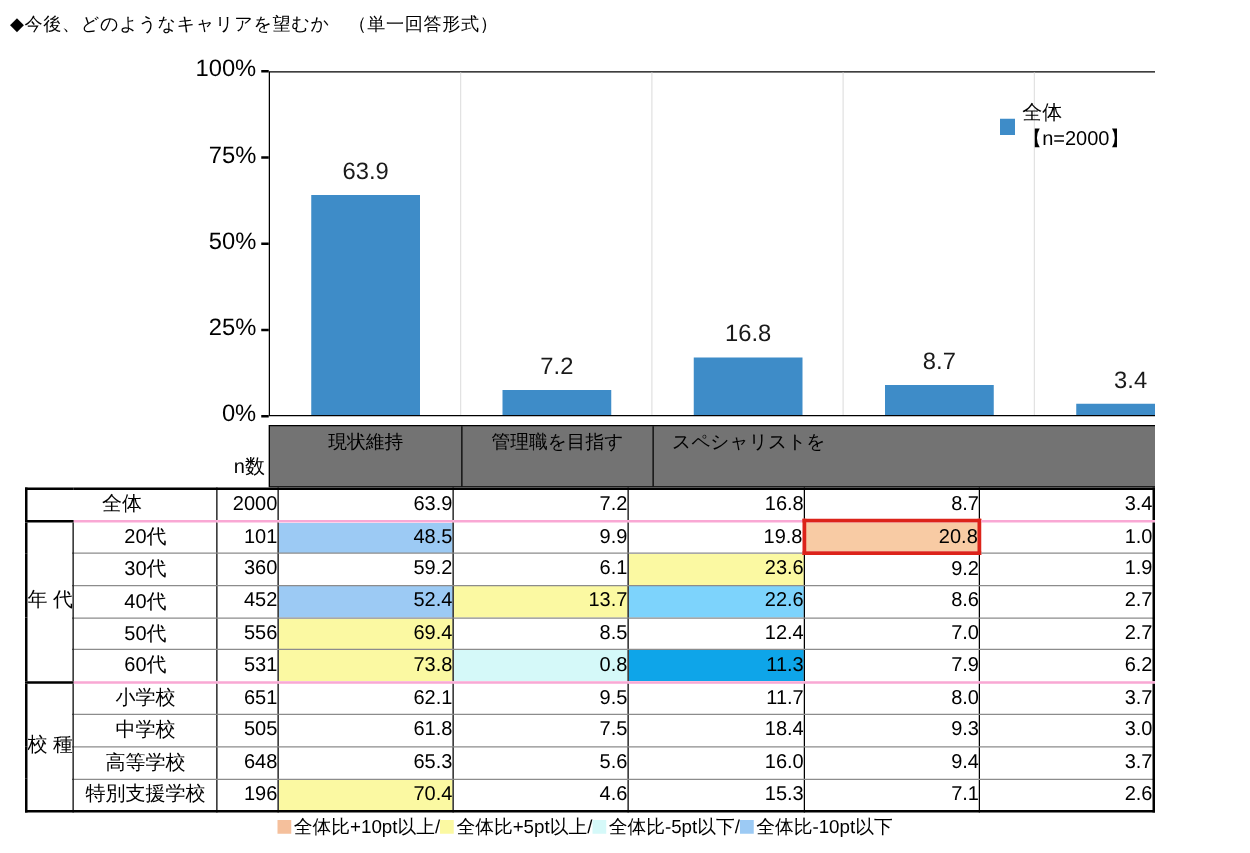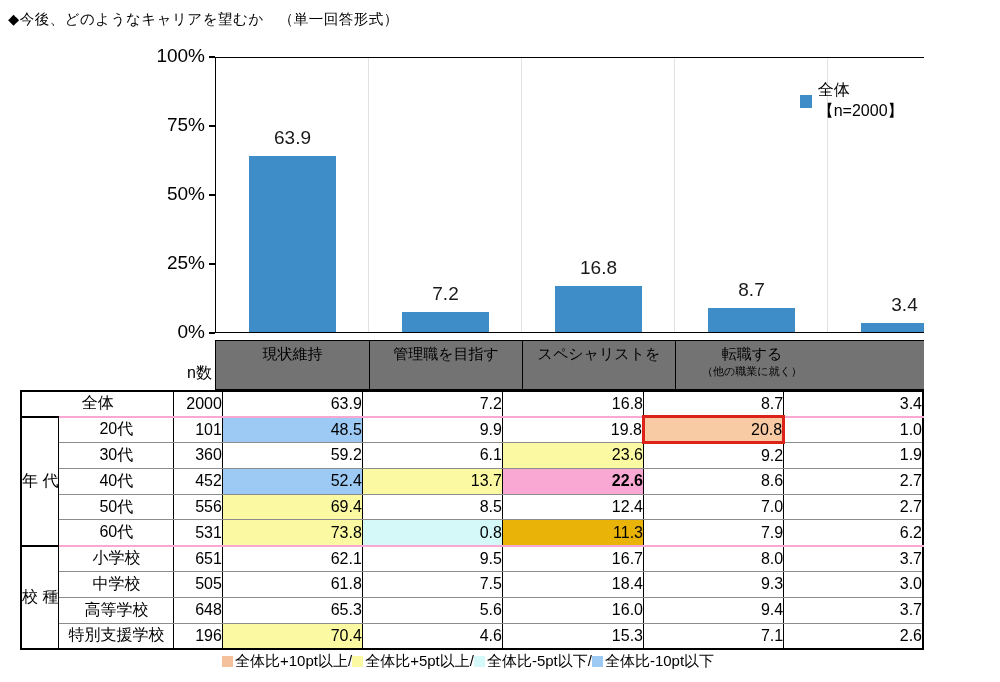--- a/index.html
+++ b/index.html
@@ -81,21 +81,20 @@
   <div class="chart-legend">
     <span class="sw" id="chart-legend-swatch" style="background: rgb(62, 140, 200);"></span>
     <span>全体【n=2000】</span>
   </div>
 
   <div class="nlabel">n数</div>
   <div class="header-row" id="header-row">
       <div class="header-cell"><span>現状維持</span></div>
       <div class="header-cell"><span>管理職を目指す</span></div>
       <div class="header-cell"><span>スペシャリストを</span></div>
-      <div class="header-cell"><span>転職する</span><span class="sub">（他の職業に就く）</span></div>
     </div>
 
   <table class="data">
     <tbody id="tbody">
         <tr>
           <td class="name-cell" colspan="2" style="width: 145px;">全体</td>
           <td class="n-cell" style="width: 50px;">2000</td>
           <td class="val-cell" style="width: 153px;">63.9</td>
           <td class="val-cell" style="width: 153px;">7.2</td>
           <td class="val-cell" style="width: 153px;">16.8</td>
@@ -120,50 +119,50 @@
           <td class="val-cell" style="width: 153px;">6.1</td>
           <td class="val-cell" style="width: 153px; background: rgb(251, 249, 162); padding-left: 10px;">23.6</td>
           <td class="val-cell" style="width: 153px;">9.2</td>
           <td class="val-cell" style="width: 153px;">1.9</td>
         </tr>
         <tr>
           <td class="name-cell" style="width: 117px;">40代</td>
           <td class="n-cell" style="width: 50px;">452</td>
           <td class="val-cell" style="width: 153px; background: rgb(156, 202, 244);">52.4</td>
           <td class="val-cell" style="width: 153px; background: rgb(251, 249, 162);">13.7</td>
-          <td class="val-cell" style="width: 153px; background: #f9a8d4; font-weight: bold;">22.6</td>
+          <td class="val-cell" style="width: 153px; background: #7dd3fc;">22.6</td>
           <td class="val-cell" style="width: 153px;">8.6</td>
           <td class="val-cell" style="width: 153px;">2.7</td>
         </tr>
         <tr>
           <td class="name-cell" style="width: 117px;">50代</td>
           <td class="n-cell" style="width: 50px; margin-top: 32px;">556</td>
           <td class="val-cell" style="width: 153px; background: rgb(251, 249, 162);">69.4</td>
           <td class="val-cell" style="width: 153px;">8.5</td>
           <td class="val-cell" style="width: 153px;">12.4</td>
           <td class="val-cell" style="width: 153px;">7.0</td>
           <td class="val-cell" style="width: 153px;">2.7</td>
         </tr>
         <tr>
           <td class="name-cell" style="width: 117px;">60代</td>
           <td class="n-cell" style="width: 50px;">531</td>
           <td class="val-cell" style="width: 153px; background: rgb(251, 249, 162); text-align: right;">73.8</td>
           <td class="val-cell" style="width: 153px; background: rgb(213, 249, 249);">0.8</td>
-          <td class="val-cell" style="width: 153px; background: #eab308;">11.3</td>
+          <td class="val-cell" style="width: 153px; background: #0ea5e9;">11.3</td>
           <td class="val-cell" style="width: 153px;">7.9</td>
           <td class="val-cell" style="width: 153px;">6.2</td>
         </tr>
         <tr class="group-top">
           <td class="group-cell" rowspan="4" style="width: 28px;">校
 種</td>
           <td class="name-cell" style="width: 117px;">小学校</td>
           <td class="n-cell" style="width: 50px;">651</td>
           <td class="val-cell" style="width: 153px;">62.1</td>
           <td class="val-cell" style="width: 153px;">9.5</td>
-          <td class="val-cell" style="width: 153px;">16.7</td>
+          <td class="val-cell" style="width: 153px;">11.7</td>
           <td class="val-cell" style="width: 153px;">8.0</td>
           <td class="val-cell" style="width: 153px;">3.7</td>
         </tr>
         <tr>
           <td class="name-cell" style="width: 117px;">中学校</td>
           <td class="n-cell" style="width: 50px;">505</td>
           <td class="val-cell" style="width: 153px;">61.8</td>
           <td class="val-cell" style="width: 153px;">7.5</td>
           <td class="val-cell" style="width: 153px;">18.4</td>
           <td class="val-cell" style="width: 153px;">9.3</td>

